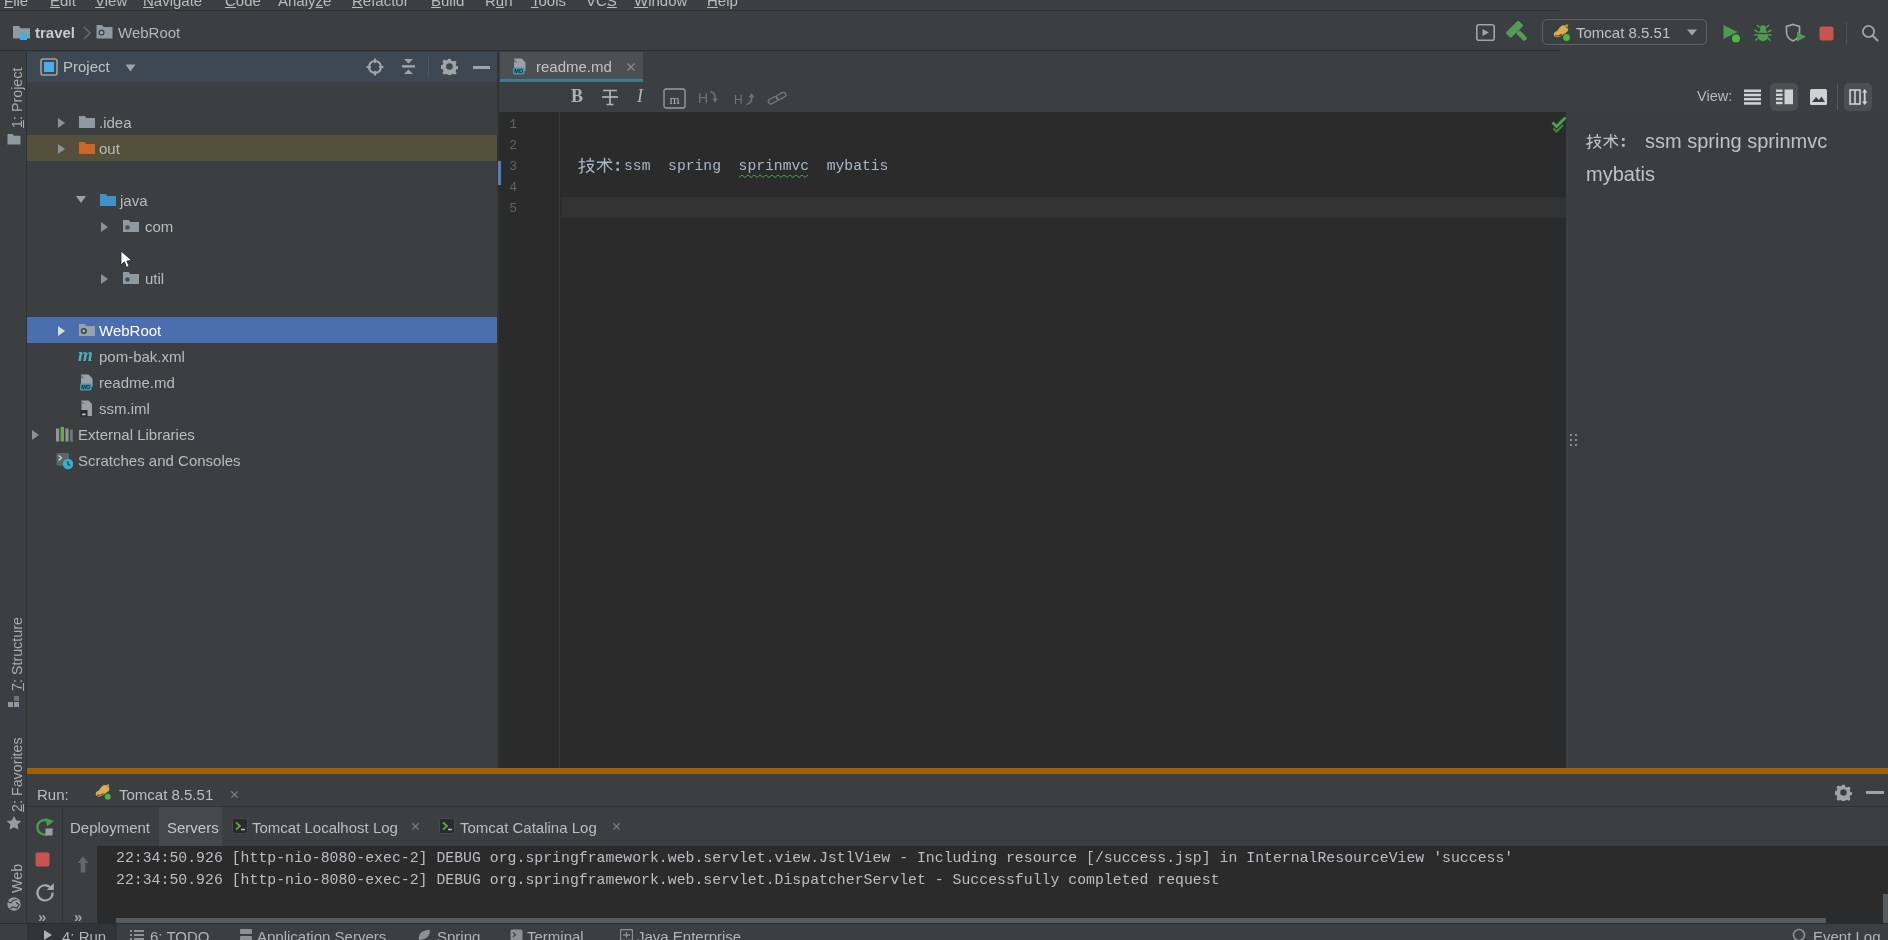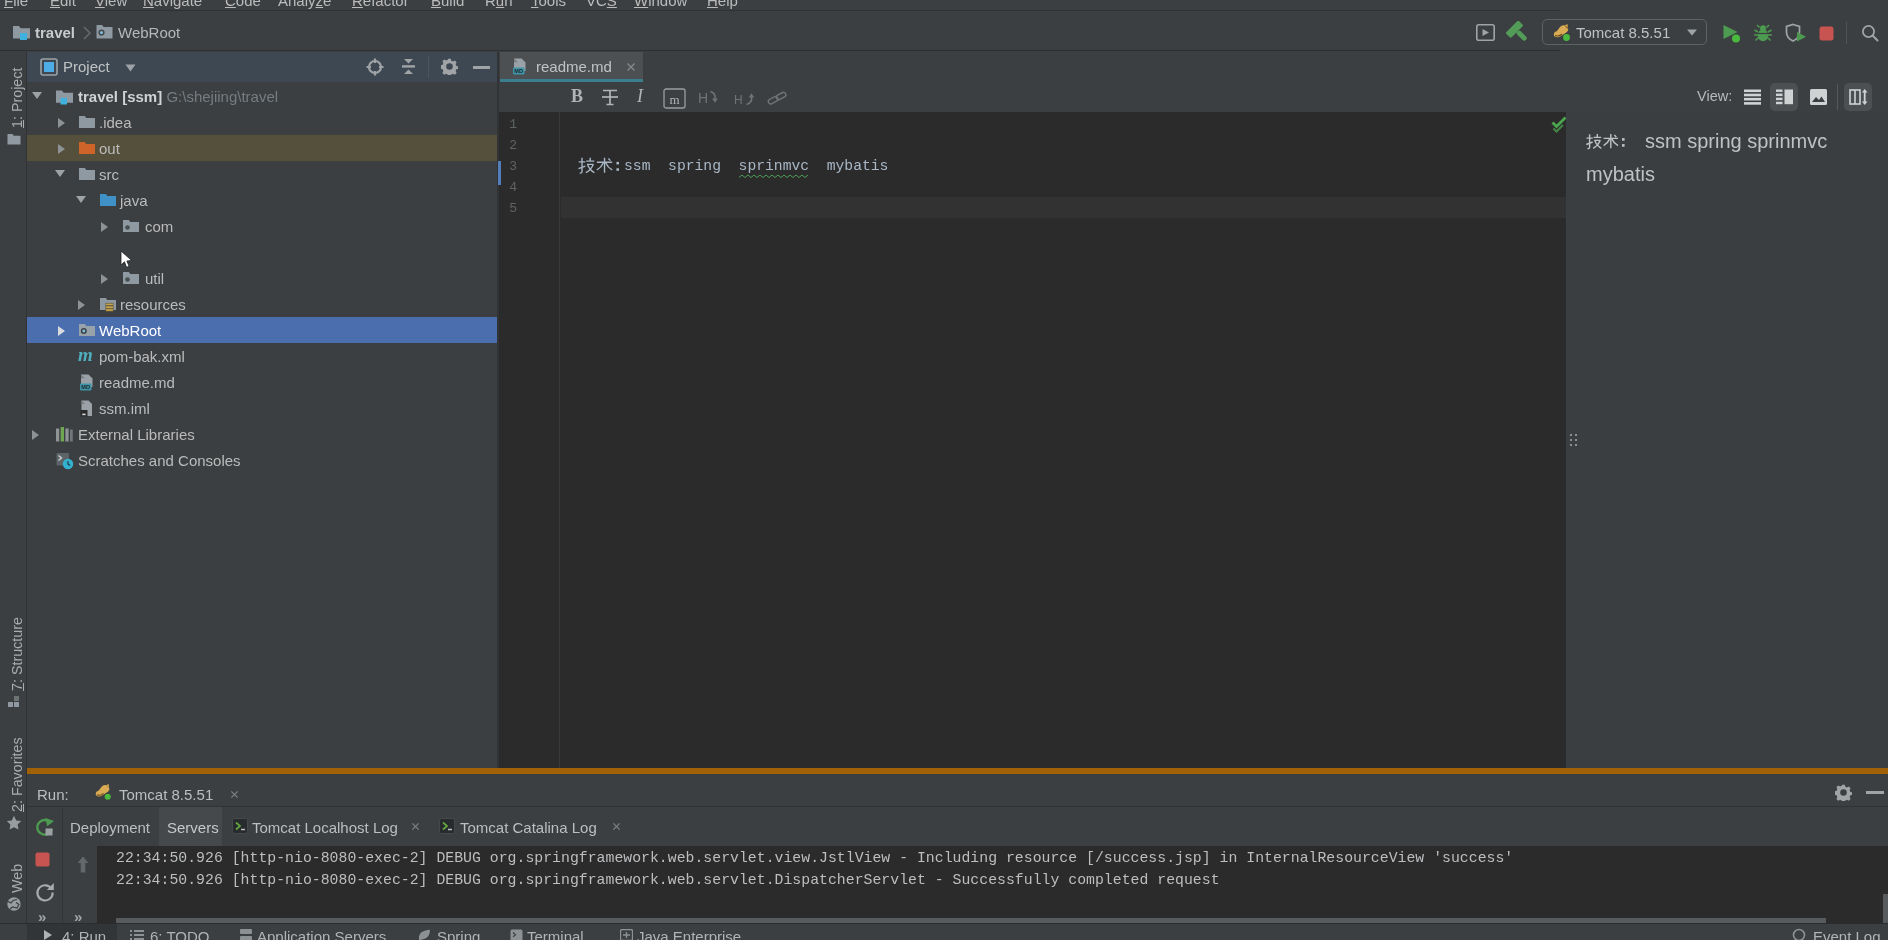--- a/index.html
+++ b/index.html
@@ -162,48 +162,33 @@
         <rect x="2" y="7.2" width="13" height="2.4" fill="#a0a4a7"></rect>
         <path d="M4 16 h9 L8.5 11.5 z" fill="#a0a4a7"></path>
       </svg>
 <div class="abs" style="left:401px;top:4px;width:1px;height:22px;background:#4c565e"></div>
 <svg class="abs" style="left:414px;top:6px" width="17" height="17" viewBox="0 0 17 17">
         <path fill="#a0a4a7" d="M8.5 5.2 a3.3 3.3 0 1 0 0 6.6 a3.3 3.3 0 0 0 0 -6.6 z M7.2 0.8 h2.6 l0.4 2 a6 6 0 0 1 1.7 0.7 l1.9 -1 1.8 1.8 -1 1.9 a6 6 0 0 1 0.7 1.7 l2 0.4 v2.6 l-2 0.4 a6 6 0 0 1 -0.7 1.7 l1 1.9 -1.8 1.8 -1.9 -1 a6 6 0 0 1 -1.7 0.7 l-0.4 2 H7.2 l-0.4 -2 a6 6 0 0 1 -1.7 -0.7 l-1.9 1 -1.8 -1.8 1 -1.9 a6 6 0 0 1 -0.7 -1.7 l-2 -0.4 V7.2 l2 -0.4 a6 6 0 0 1 0.7 -1.7 l-1 -1.9 1.8 -1.8 1.9 1 a6 6 0 0 1 1.7 -0.7 z" fill-rule="evenodd"></path>
       </svg>
 <div class="abs" style="left:446px;top:13.5px;width:17px;height:3px;background:#a0a4a7"></div>
 </div>
 <div id="ptree">
-<div class="trow" style="top:1px">
-        <span class="ar arv" style="left:5px"></span>
- <svg class="ticon" style="left:28px" width="19" height="17" viewBox="0 0 19 17">
-          <path d="M1 2.5 h6 l1.6 2.2 H18 v10 H1 z" fill="#8e99a2"></path>
-          <rect x="5.5" y="10" width="6.5" height="6.5" fill="#3eb1de"></rect>
-        </svg>
- <span class="tx" style="left:51px"><b style="color:#d0d2d4">travel [ssm]</b> <span style="color:#767c80">G:\shejiing\travel</span></span>
-      </div>
 <div class="trow" style="top:27px">
         <span class="ar arh" style="left:31px"></span>
  <svg class="ticon" style="left:51px" width="18" height="16" viewBox="0 0 18 16">
           <path d="M1 2 h5.8 l1.5 2.1 H17 v9.9 H1 z" fill="#8e99a2"></path>
         </svg>
  <span class="tx" style="left:72px">.idea</span>
       </div>
 <div class="trow" style="top:53px;background:#54503c">
         <span class="ar arh" style="left:31px"></span>
  <svg class="ticon" style="left:51px" width="18" height="16" viewBox="0 0 18 16">
           <path d="M1 2 h5.8 l1.5 2.1 H17 v9.9 H1 z" fill="#ce642a"></path>
         </svg>
  <span class="tx" style="left:72px">out</span>
-      </div>
-<div class="trow" style="top:79px">
-        <span class="ar arv" style="left:28px"></span>
- <svg class="ticon" style="left:51px" width="18" height="16" viewBox="0 0 18 16">
-          <path d="M1 2 h5.8 l1.5 2.1 H17 v9.9 H1 z" fill="#8e99a2"></path>
-        </svg>
- <span class="tx" style="left:72px">src</span>
       </div>
 <div class="trow" style="top:105px">
         <span class="ar arv" style="left:49px"></span>
  <svg class="ticon" style="left:72px" width="18" height="16" viewBox="0 0 18 16">
           <path d="M1 2 h5.8 l1.5 2.1 H17 v9.9 H1 z" fill="#4191c9"></path>
         </svg>
  <span class="tx" style="left:93px">java</span>
       </div>
 <div class="trow" style="top:131px">
         <span class="ar arh" style="left:74px"></span>
@@ -213,32 +198,20 @@
         </svg>
  <span class="tx" style="left:118px">com</span>
       </div>
 <div class="trow" style="top:183px">
         <span class="ar arh" style="left:74px"></span>
  <svg class="ticon" style="left:95px" width="18" height="16" viewBox="0 0 18 16">
           <path d="M1 2 h5.8 l1.5 2.1 H17 v9.9 H1 z" fill="#8e99a2"></path>
           <circle cx="5.5" cy="9.5" r="2.3" fill="#484d50"></circle>
         </svg>
  <span class="tx" style="left:118px">util</span>
-      </div>
-<div class="trow" style="top:209px">
-        <span class="ar arh" style="left:51px"></span>
- <svg class="ticon" style="left:72px" width="18" height="16" viewBox="0 0 18 16">
-          <path d="M1 2 h5.8 l1.5 2.1 H17 v9.9 H1 z" fill="#8e99a2"></path>
-          <g fill="#c8a148" stroke="#55503a" stroke-width="0.6">
-            <rect x="6.8" y="7.2" width="7.4" height="2.4"></rect>
-            <rect x="6.8" y="10" width="7.4" height="2.4"></rect>
-            <rect x="6.8" y="12.8" width="7.4" height="2.4"></rect>
-          </g>
-        </svg>
- <span class="tx" style="left:93px">resources</span>
       </div>
 <div class="trow" style="top:235px;background:#4b6eaf;color:#fff">
         <span class="ar arh" style="left:31px;border-left-color:#d8dcde"></span>
  <svg class="ticon" style="left:51px" width="18" height="16" viewBox="0 0 18 16">
           <path d="M1 2 h5.8 l1.5 2.1 H17 v9.9 H1 z" fill="#98a2aa"></path>
           <circle cx="5.8" cy="9" r="3" fill="#3e4346"></circle>
           <circle cx="5.8" cy="9" r="1.4" fill="#7fc3e2"></circle>
         </svg>
  <span class="tx" style="left:72px">WebRoot</span>
       </div>

